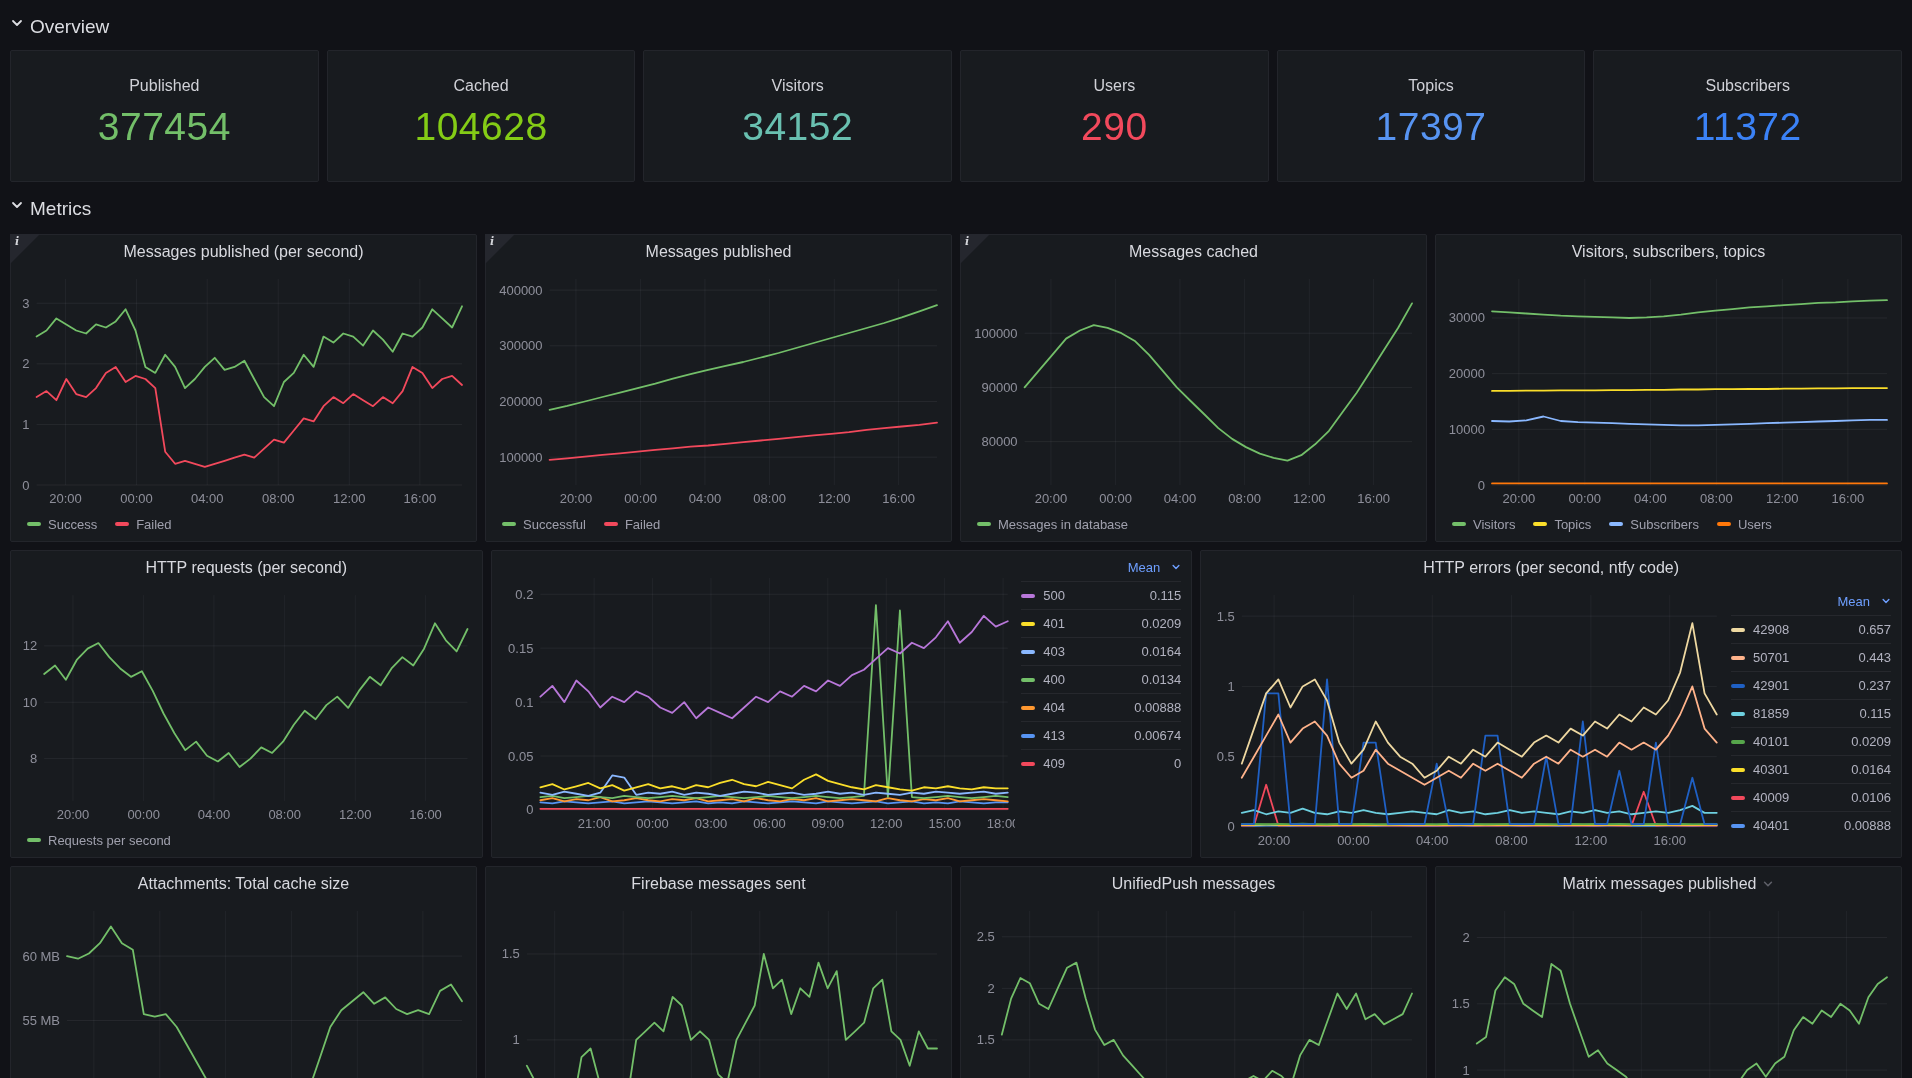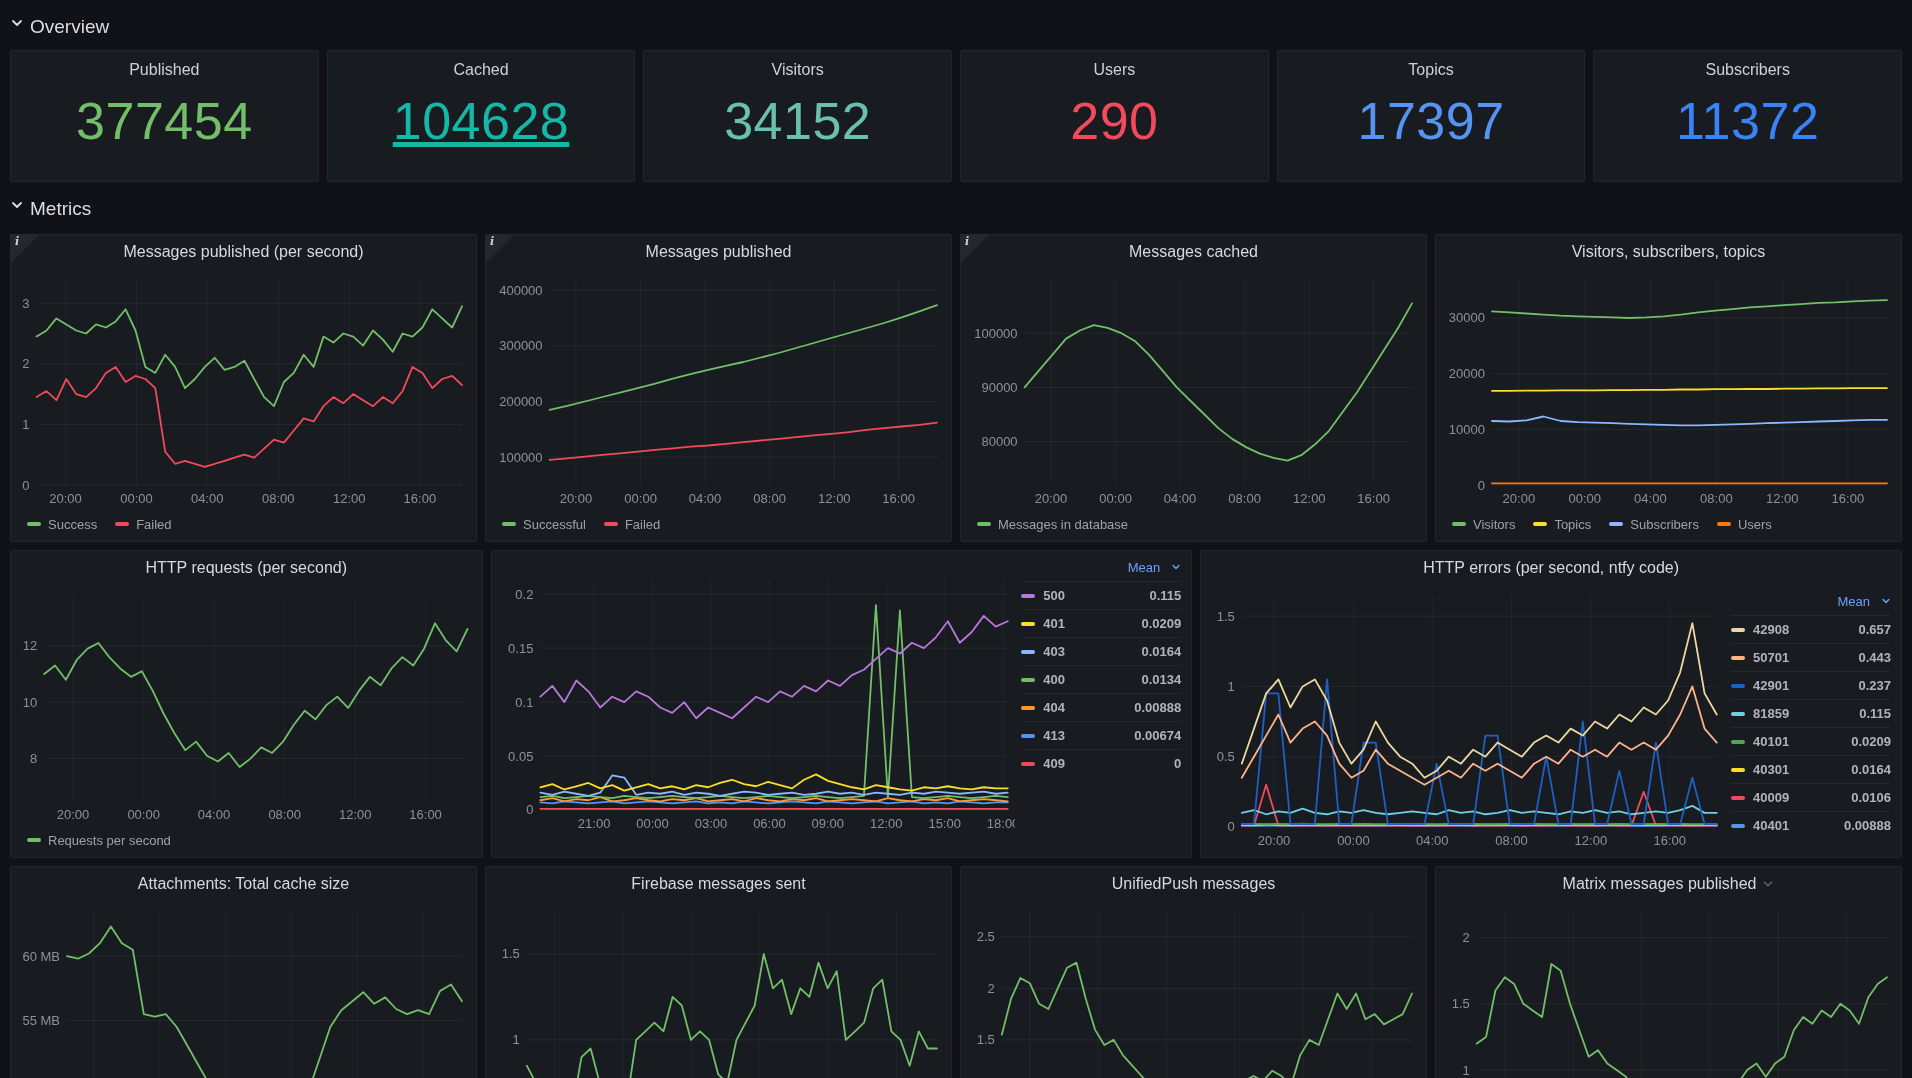--- a/index.html
+++ b/index.html
@@ -9,24 +9,24 @@
     font-family:"Liberation Sans","DejaVu Sans",sans-serif;
     color:#d8d9df;
     padding:16px 10px 0 10px;
   }
   .section-header { display:flex; align-items:flex-start; gap:6px; height:26px; cursor:pointer; }
   .section-header .chev { display:flex; align-items:center; }
   .section-title { font-size:19px; font-weight:500; color:#dcdde2; }
   .stats-row { display:flex; gap:8px; margin-top:8px; height:132px; }
   .stat-card {
     flex:1; background:#181b1f; border:1px solid #23252b; border-radius:2px;
-    display:flex; flex-direction:column; align-items:center; padding-top:10px;
+    display:flex; flex-direction:column; align-items:center; padding-top:26px;
   }
   .stat-title { font-size:16px; color:#d0d1d7; font-weight:400; margin-bottom:2px; }
-  .stat-value { font-size:52px; font-weight:500; line-height:1.55; letter-spacing:0.5px; }
+  .stat-value { font-size:39px; font-weight:500; line-height:1.55; letter-spacing:0.5px; }
   .metrics-wrap { margin-top:16px; }
   .metrics-grid { display:flex; flex-direction:column; gap:8px; margin-top:10px; }
   .metric-row { display:flex; gap:8px; height:308px; }
   .panel {
     position:relative; background:#181b1f; border:1px solid #23252b; border-radius:2px;
     display:flex; flex-direction:column; flex-basis:0; min-width:0; padding:0 6px 4px 6px;
   }
   .panel-header { position:relative; height:34px; display:flex; align-items:center; justify-content:center; gap:6px; flex:none; }
   .panel-title { font-size:16px; font-weight:500; color:#d8d9df; white-space:nowrap; cursor:pointer; }
   .corner { position:absolute; top:-1px; left:-7px; width:0; height:0;
@@ -37,21 +37,21 @@
   .chart-wrap { flex:1; display:flex; flex-direction:column; min-width:0; }
   svg.chart { flex:1; width:100%; min-height:0; display:block; }
   svg.chart text { fill:rgba(204,204,220,0.65); font-size:13px; font-family:"Liberation Sans","DejaVu Sans",sans-serif; }
   .legend-inline { height:26px; flex:none; display:flex; align-items:center; gap:18px; padding-left:10px; overflow:hidden; }
   .legend-item { display:flex; align-items:center; gap:7px; cursor:pointer; }
   .swatch { width:14px; height:4px; border-radius:2px; flex:none; }
   .legend-label { font-size:13px; color:rgba(204,204,220,0.75); white-space:nowrap; }
   .legend-table { width:170px; flex:none; display:flex; flex-direction:column; padding:2px 4px 0 6px; font-size:13px; overflow:hidden; }
   .lt-header { display:flex; justify-content:flex-end; align-items:center; gap:11px; height:28px;
     color:#6e9fff; font-weight:500; cursor:pointer; }
-  .lt-row { display:flex; align-items:center; height:28px; border-top:1px solid rgba(204,204,220,0.08); gap:8px;font-weight:bold; }
+  .lt-row { display:flex; align-items:center; height:28px; border-top:1px solid rgba(204,204,220,0.08); gap:8px; }
   .lt-label { color:rgba(204,204,220,0.85); cursor:pointer; }
   .lt-value { margin-left:auto; color:rgba(204,204,220,0.85); }
   .title-chev { display:flex; align-items:center; opacity:0.6; }
 </style>
 </head>
 <body>
 
 <div class="section-header">
   <span class="chev">
     <svg width="14" height="14" viewBox="0 0 14 14">
@@ -62,21 +62,21 @@
 </div>
 
 <div class="stats-row">
   <div class="stat-card">
     <div class="stat-title">Published</div>
     <div class="stat-value" style="color: rgb(115, 191, 105);">377454</div>
   </div>
 
   <div class="stat-card">
     <div class="stat-title">Cached</div>
-    <div class="stat-value" style="color: #14b8a6; text-decoration: underline;">104628</div>
+    <div class="stat-value" style="color: #84cc16;">104628</div>
   </div>
 
   <div class="stat-card">
     <div class="stat-title">Visitors</div>
     <div class="stat-value" style="color: rgb(105, 192, 176);">34152</div>
   </div>
 
   <div class="stat-card">
     <div class="stat-title">Users</div>
     <div class="stat-value" style="color: rgb(242, 73, 92);">290</div>

